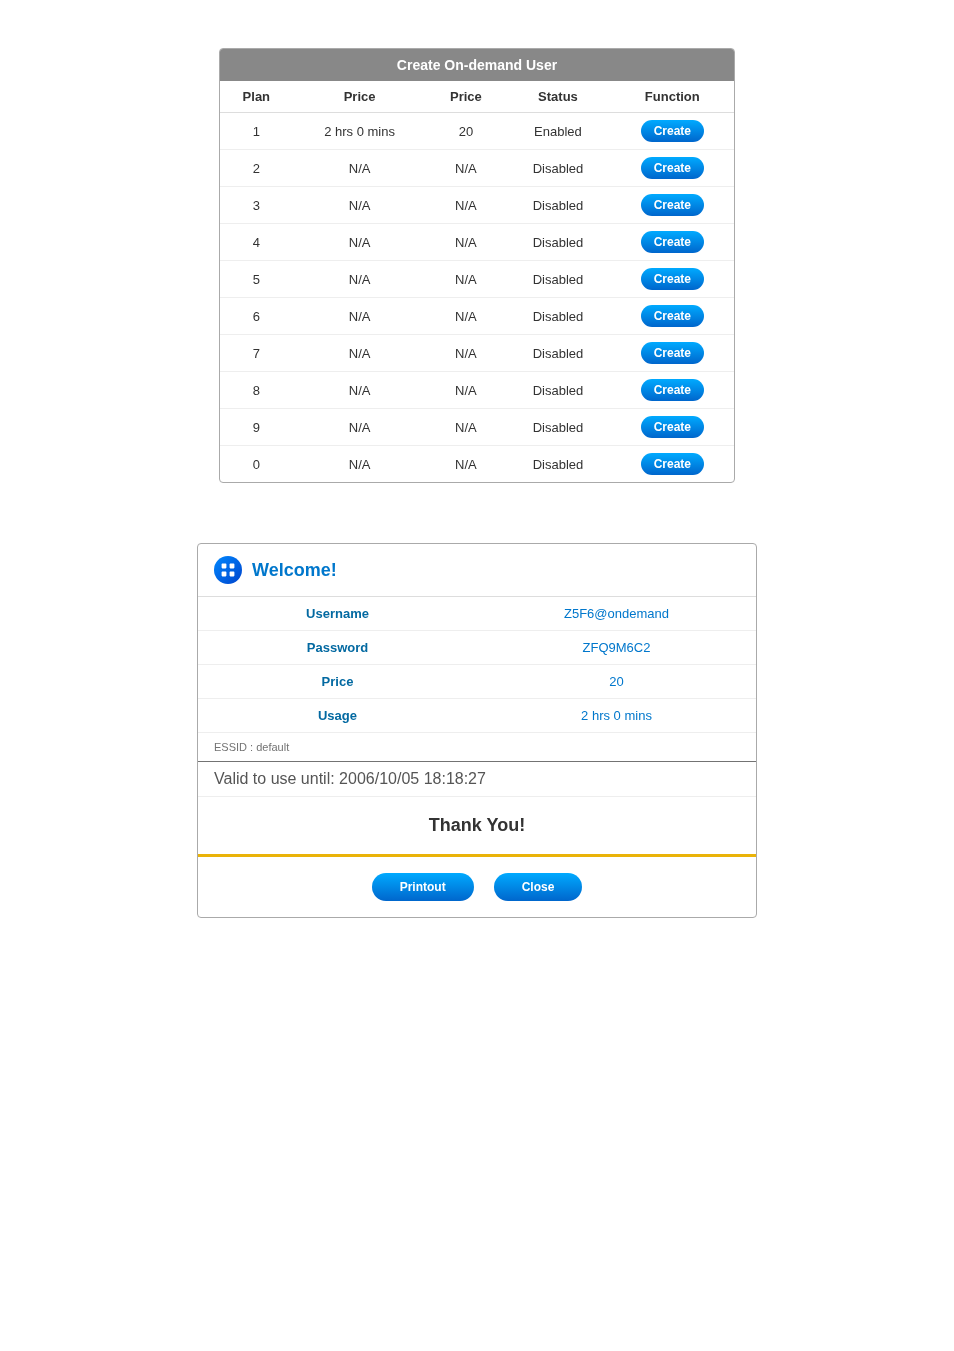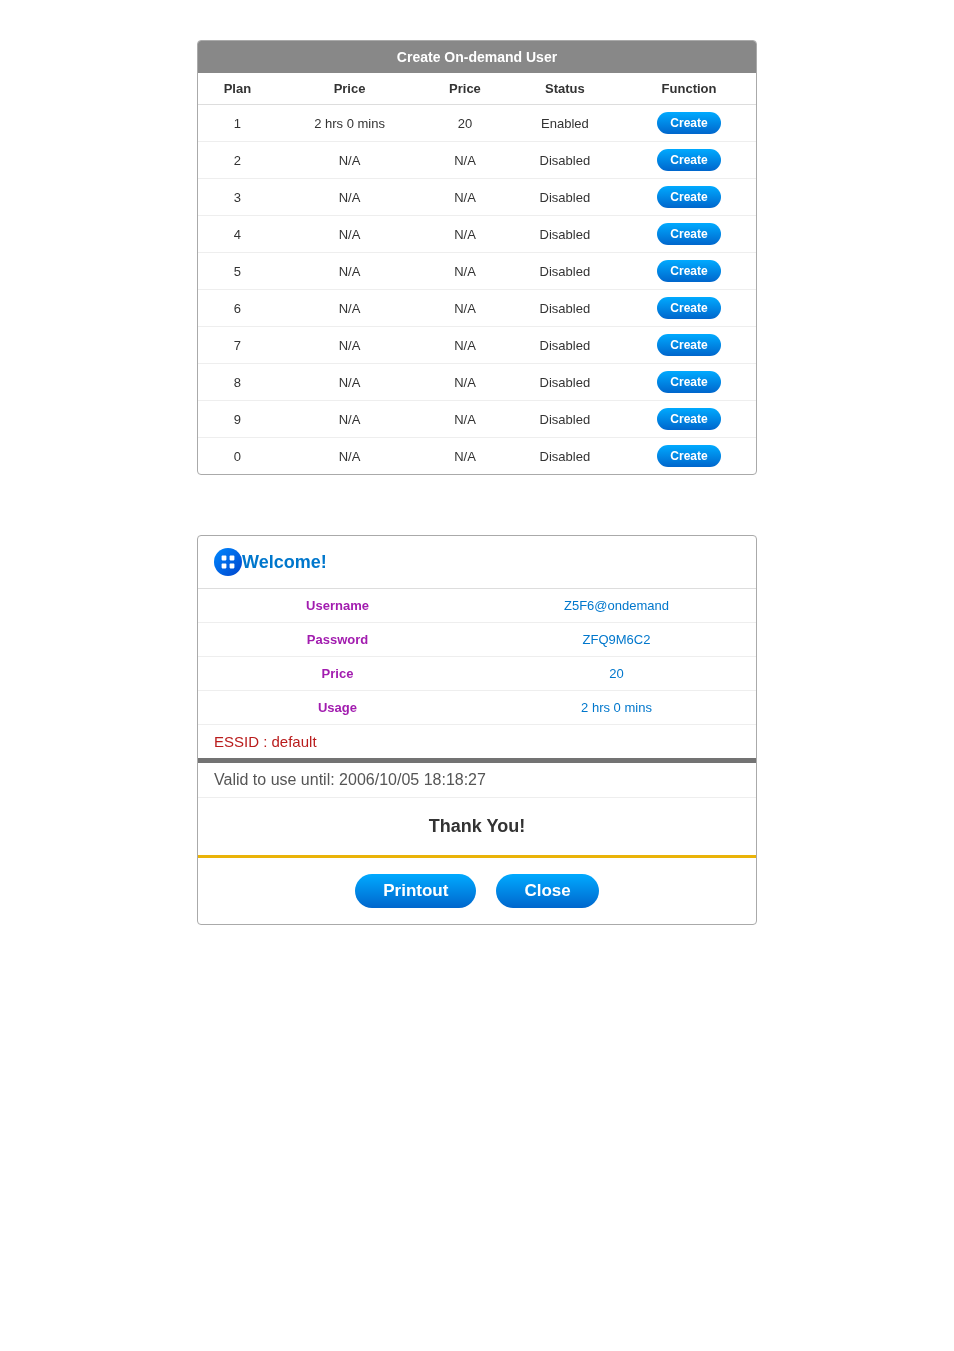--- a/index.html
+++ b/index.html
@@ -9,22 +9,22 @@
       font-size: 13px;
       color: #333;
       padding: 40px 30px;
     }
 
     
     .top-table-wrapper {
       border: 1px solid #aaa;
       border-radius: 4px;
       overflow: hidden;
-      width: 560px;
-      margin: 0 auto 60px auto;
+      width: 516px;
+      margin: 8px auto 60px auto;
     }
     .top-table-title {
       background: #888;
       color: #fff;
       text-align: center;
       font-weight: bold;
       padding: 8px 0;
       font-size: 14px;
     }
     .top-table {
@@ -64,20 +64,21 @@
       border: 1px solid #aaa;
       border-radius: 4px;
       width: 560px;
       margin: 0 auto;
       overflow: hidden;
     }
     .welcome-header {
       padding: 12px 16px;
       display: flex;
       align-items: center;
+      gap: 10px;
       border-bottom: 1px solid #ddd;
       font-size: 18px;
       font-weight: bold;
       color: #0077cc;
     }
     .welcome-icon {
       width: 28px;
       height: 28px;
       background: linear-gradient(135deg, #0088ff, #0044cc);
       border-radius: 50%;
@@ -96,32 +97,32 @@
       border-collapse: collapse;
     }
     .info-table td {
       padding: 9px 20px;
       border-bottom: 1px solid #eee;
     }
     .info-table td:first-child {
       font-weight: bold;
       width: 50%;
       text-align: center;
-      color: #a21caf;
+      color: #0369a1;
     }
     .info-table td:last-child {
       color: #0077cc;
       font-weight: normal;
       text-align: center;
     }
     .essid-row {
       padding: 8px 16px;
-      font-size: 15px;
-      color: #b91c1c;
-      border-bottom: 5px solid #737373;
+      font-size: 11px;
+      color: #737373;
+      border-bottom: 1px solid #737373;
     }
     .valid-row {
       padding: 8px 16px;
       font-size: 16px;
       color: #555;
       border-bottom: 1px solid #eee;
     }
     .thankyou-row {
       text-align: center;
       padding: 18px;
@@ -136,21 +137,21 @@
       gap: 20px;
       padding: 16px;
     }
     .action-btn {
       background: linear-gradient(to bottom, #00aaff, #0066cc);
       color: #fff;
       border: none;
       border-radius: 20px;
       padding: 7px 28px;
       font-weight: bold;
-      font-size: 17px;
+      font-size: 12px;
       cursor: pointer;
     }
   </style>
 </head>
 <body>
 
 <div class="top-table-wrapper">
   <div class="top-table-title">Create On-demand User</div>
   <table class="top-table">
     <thead>

